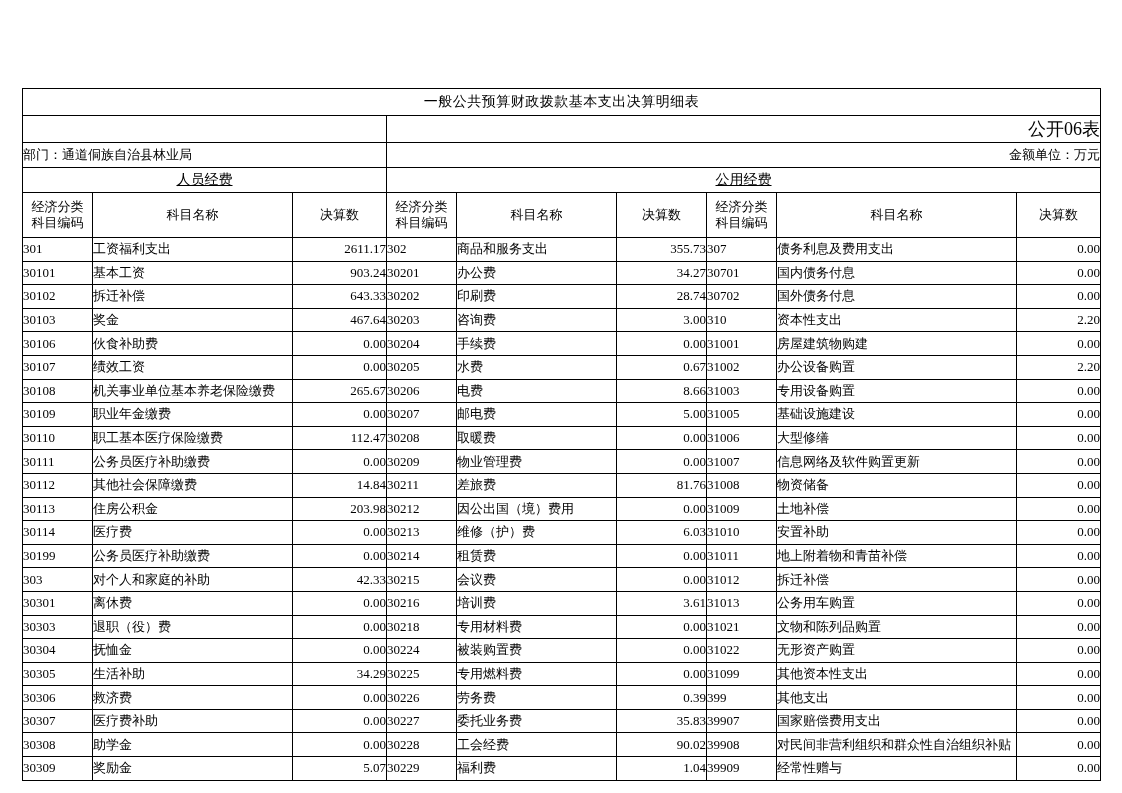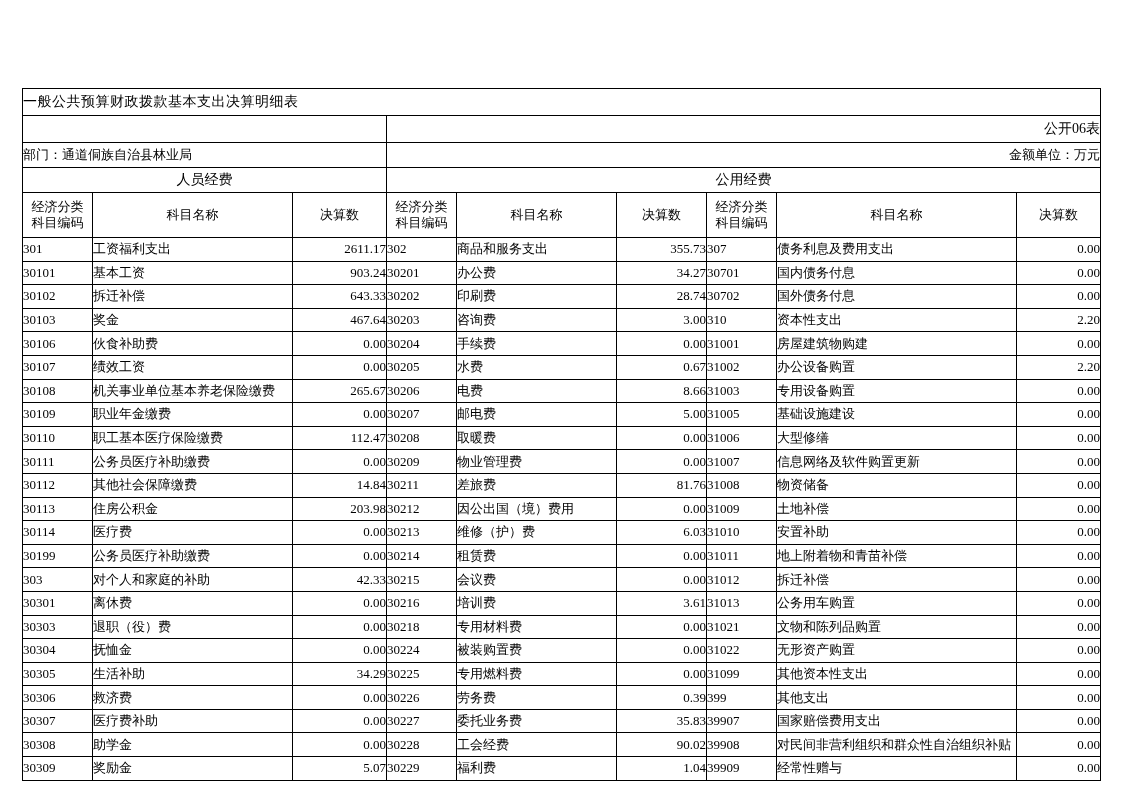--- a/index.html
+++ b/index.html
@@ -27,28 +27,29 @@
     table-layout: fixed;
   }
   table.main td, table.main th {
     border: 1px solid #000000;
     font-weight: normal;
     padding: 0;
     vertical-align: middle;
   }
   .title-row td {
     height: 26px;
+    text-align: center;
     font-size: 14px;
     font-weight: bold;
     letter-spacing: 0.5px;
     margin-left: 23px;
   }
   .sheetno-row td {
     height: 26px;
-    font-size: 14px;
+    font-size: 18px;
   }
   .sheetno {
     text-align: right;
     padding-right: 8px;
     font-weight: bold;
     font-size: 15px;
   }
   .deptrow td {
     height: 24px;
     font-size: 13px;
@@ -60,20 +61,21 @@
   }
   .unit-cell {
     text-align: right;
     padding-right: 8px;
     font-family: Liberation Mono, monospace;
   }
   .grouphdr td {
     height: 24px;
     text-align: center;
     font-size: 14px;
+    text-decoration: underline;
   }
   .colhdr td {
     height: 44px;
     text-align: center;
     font-size: 13px;
     line-height: 1.25;
   }
   .colhdr .two-line span {
     display: block;
   }

